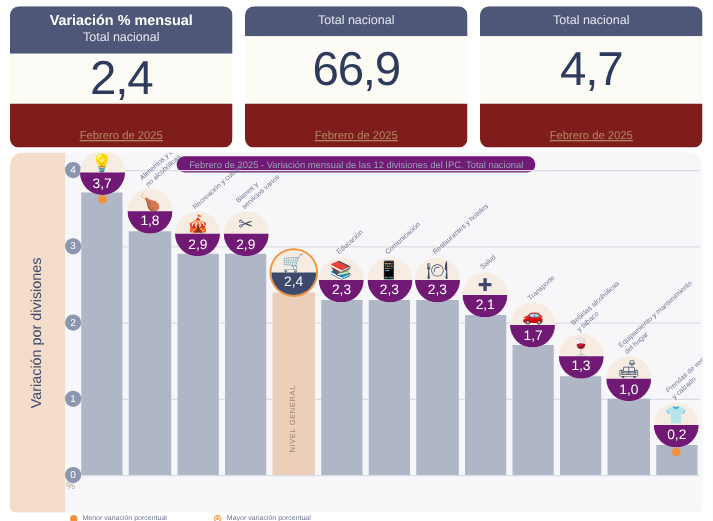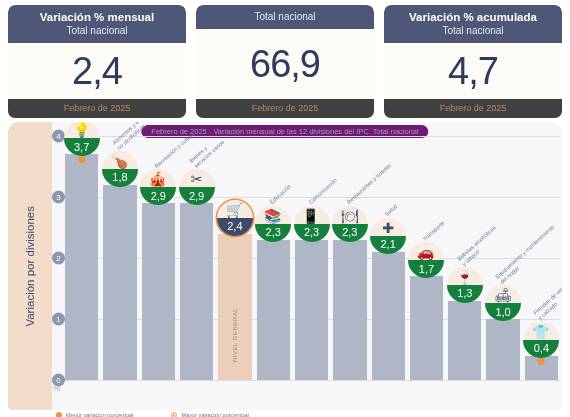--- a/index.html
+++ b/index.html
@@ -44,22 +44,23 @@
   .kpi-value {
     font-size: 38px;
     color: #2f3b5c;
     letter-spacing: -1px;
     line-height: 38px;
   }
   .kpi-foot {
     text-align: center;
     font-size: 9px;
     color: #b08a63;
-    background: #404040;
-    padding: 4px 0 5px 0;
+    background: #7f1d1d;
+    padding: 20px 0 5px 0;
+    text-decoration: underline;
   }
 
   
   .chart-wrap {
     position: relative;
     margin: 4px 8px 0 8px;
     height: 288px;
     background: #f7f7fa;
     border-radius: 10px 10px 4px 4px;
     overflow: hidden;
@@ -166,21 +167,21 @@
     left: 50%;
     transform: translateX(-50%);
     border-radius: 50%;
     overflow: hidden;
     background: #f6ece2;
   }
   .badge .bottom-half {
     position: absolute;
     left: 0; right: 0; bottom: 0;
     height: 50%;
-    background: #15803d;
+    background: #701a75;
     display: flex;
     align-items: center;
     justify-content: center;
   }
   .badge.general .bottom-half { background: #3d4a6b; }
   .badge.general { box-shadow: 0 0 0 1.5px #f0933c; }
   .badge .val {
     color: #ffffff;
     font-size: 11px;
     line-height: 11px;
@@ -263,21 +264,20 @@
       <div class="kpi-sub">Total nacional</div>
     </div>
     <div class="kpi-body">
       <div class="kpi-value">66,9</div>
     </div>
     <div class="kpi-foot">Febrero de 2025</div>
   </div>
 
   <div class="kpi-card">
     <div class="kpi-head">
-      <div class="kpi-title">Variación % acumulada</div>
       <div class="kpi-sub">Total nacional</div>
     </div>
     <div class="kpi-body">
       <div class="kpi-value">4,7</div>
     </div>
     <div class="kpi-foot">Febrero de 2025</div>
   </div>
 
 </div>
 
@@ -425,21 +425,21 @@
               <span class="val">1,0</span>
             </div>
           </div>
           <div class="bar" style="height: 25%;"></div>
         </div>
         <div class="bar-slot">
           <div class="cat-label" style="bottom: calc(10% + 34px);">Prendas de vestir<br>y calzado</div>
           <div class="badge" style="bottom: calc(10% - 2px);">
             <div class="glyph">👕</div>
             <div class="bottom-half">
-              <span class="val">0,4</span>
+              <span class="val">0,2</span>
             </div>
           </div>
           <div class="bar" style="height: 10%;"></div>
           <div class="marker-dot" style="bottom: calc(10% - 9px);"></div>
         </div>
       </div>
   </div>
 
 </div>
 

